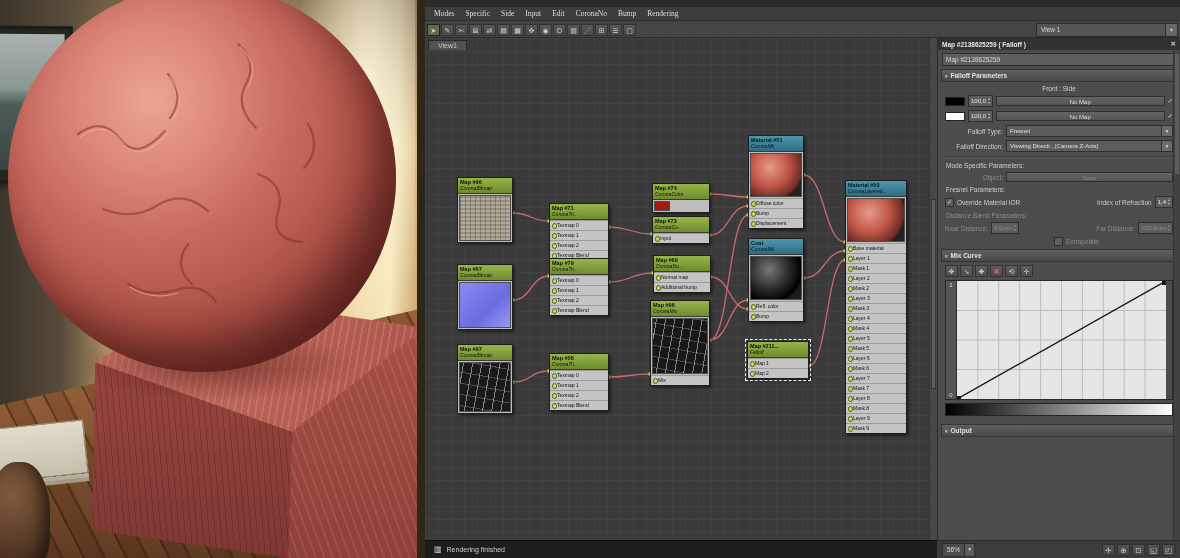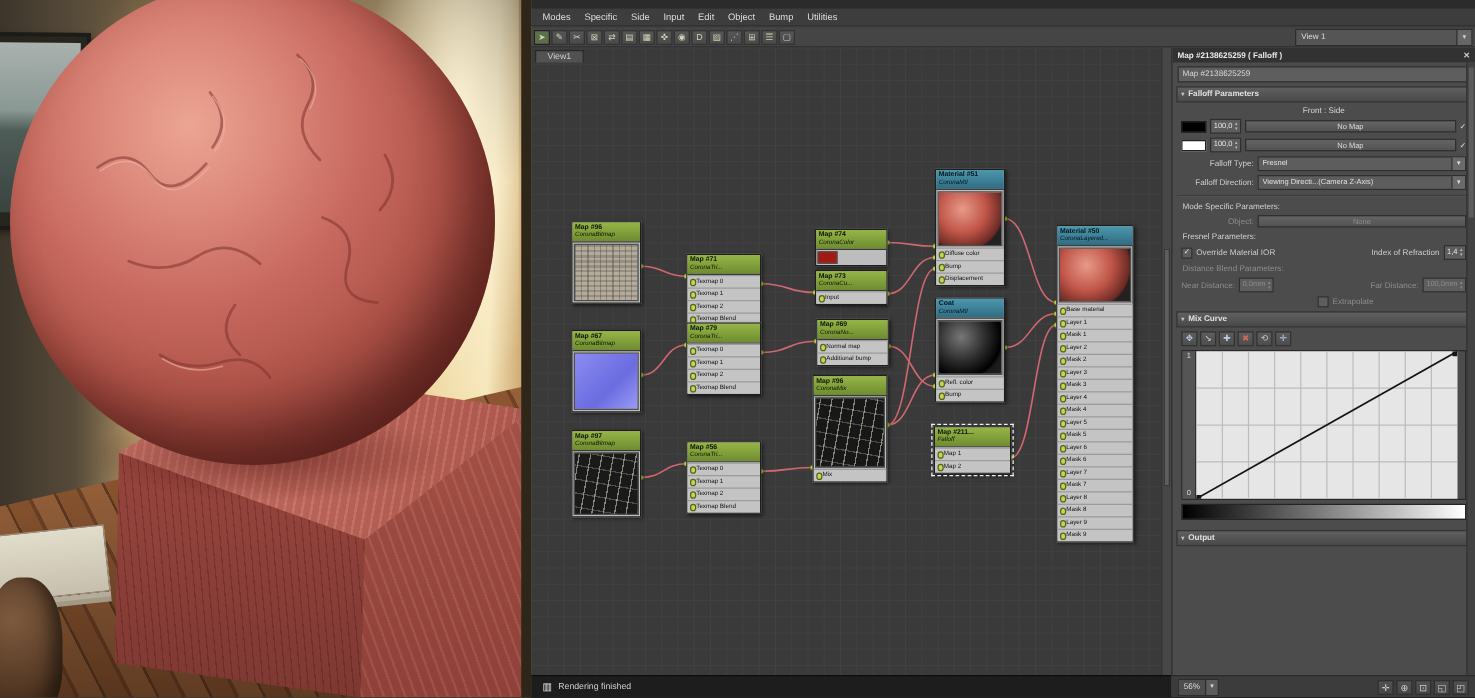--- a/index.html
+++ b/index.html
@@ -49,21 +49,21 @@
   .pot{position:absolute;left:-12px;top:462px;width:62px;height:112px;
     background:radial-gradient(circle at 35% 30%,#7d5a3e,#4f3421 70%);
     border-radius:45% 45% 35% 35%;box-shadow:inset -8px -6px 14px rgba(0,0,0,.5);}
   .right-dark{position:absolute;right:0;top:0;width:8px;height:558px;background:#2e2618;}
 
   
   #topstrip{position:absolute;left:425px;top:0;width:755px;height:7px;background:#2b2b2b;}
   #menubar{position:absolute;left:425px;top:7px;width:755px;height:14px;background:#3d3d3d;
     border-bottom:1px solid #313131;display:flex;align-items:center;gap:11px;padding-left:9px;
     font-size:7.5px;color:#ddd;box-sizing:border-box;}
-  .mitem{cursor:default;}
+  .mitem{cursor:default;font-family:Liberation Serif, serif;}
   #toolrow{position:absolute;left:425px;top:22px;width:755px;height:16px;background:#454545;
     border-bottom:1px solid #2c2c2c;display:flex;align-items:center;padding:0 2px;box-sizing:border-box;}
   #toolicons{display:flex;gap:1px;}
   .tbtn{width:13px;height:12px;line-height:12px;text-align:center;font-size:7px;color:#cfd6b8;
     background:linear-gradient(#565656,#4a4a4a);border:1px solid #333;box-sizing:border-box;}
   .tbtn:first-child{background:#5d6f4a;border-color:#222;}
   #viewcombo{margin-left:auto;width:140px;height:12px;background:#555;border:1px solid #2d2d2d;
     display:flex;align-items:center;font-size:6.5px;color:#ddd;}
   #viewcombo .vlabel{flex:1;padding-left:4px;}
   #viewcombo .varrow{width:11px;height:100%;background:#666;border-left:1px solid #2d2d2d;
@@ -204,23 +204,23 @@
     <div class="right-dark"></div>
   </div>
 
   <div id="topstrip"></div>
   <div id="menubar">
       <span class="mitem">Modes</span>
       <span class="mitem">Specific</span>
       <span class="mitem">Side</span>
       <span class="mitem">Input</span>
       <span class="mitem">Edit</span>
-      <span class="mitem">Object</span>
+      <span class="mitem">CoronaNo</span>
       <span class="mitem">Bump</span>
-      <span class="mitem">Utilities</span>
+      <span class="mitem">Rendering</span>
     </div>
   <div id="toolrow">
     <div id="toolicons">
         <span class="tbtn">➤</span>
         <span class="tbtn">✎</span>
         <span class="tbtn">✂</span>
         <span class="tbtn">⊠</span>
         <span class="tbtn">⇄</span>
         <span class="tbtn">▤</span>
         <span class="tbtn">▦</span>

